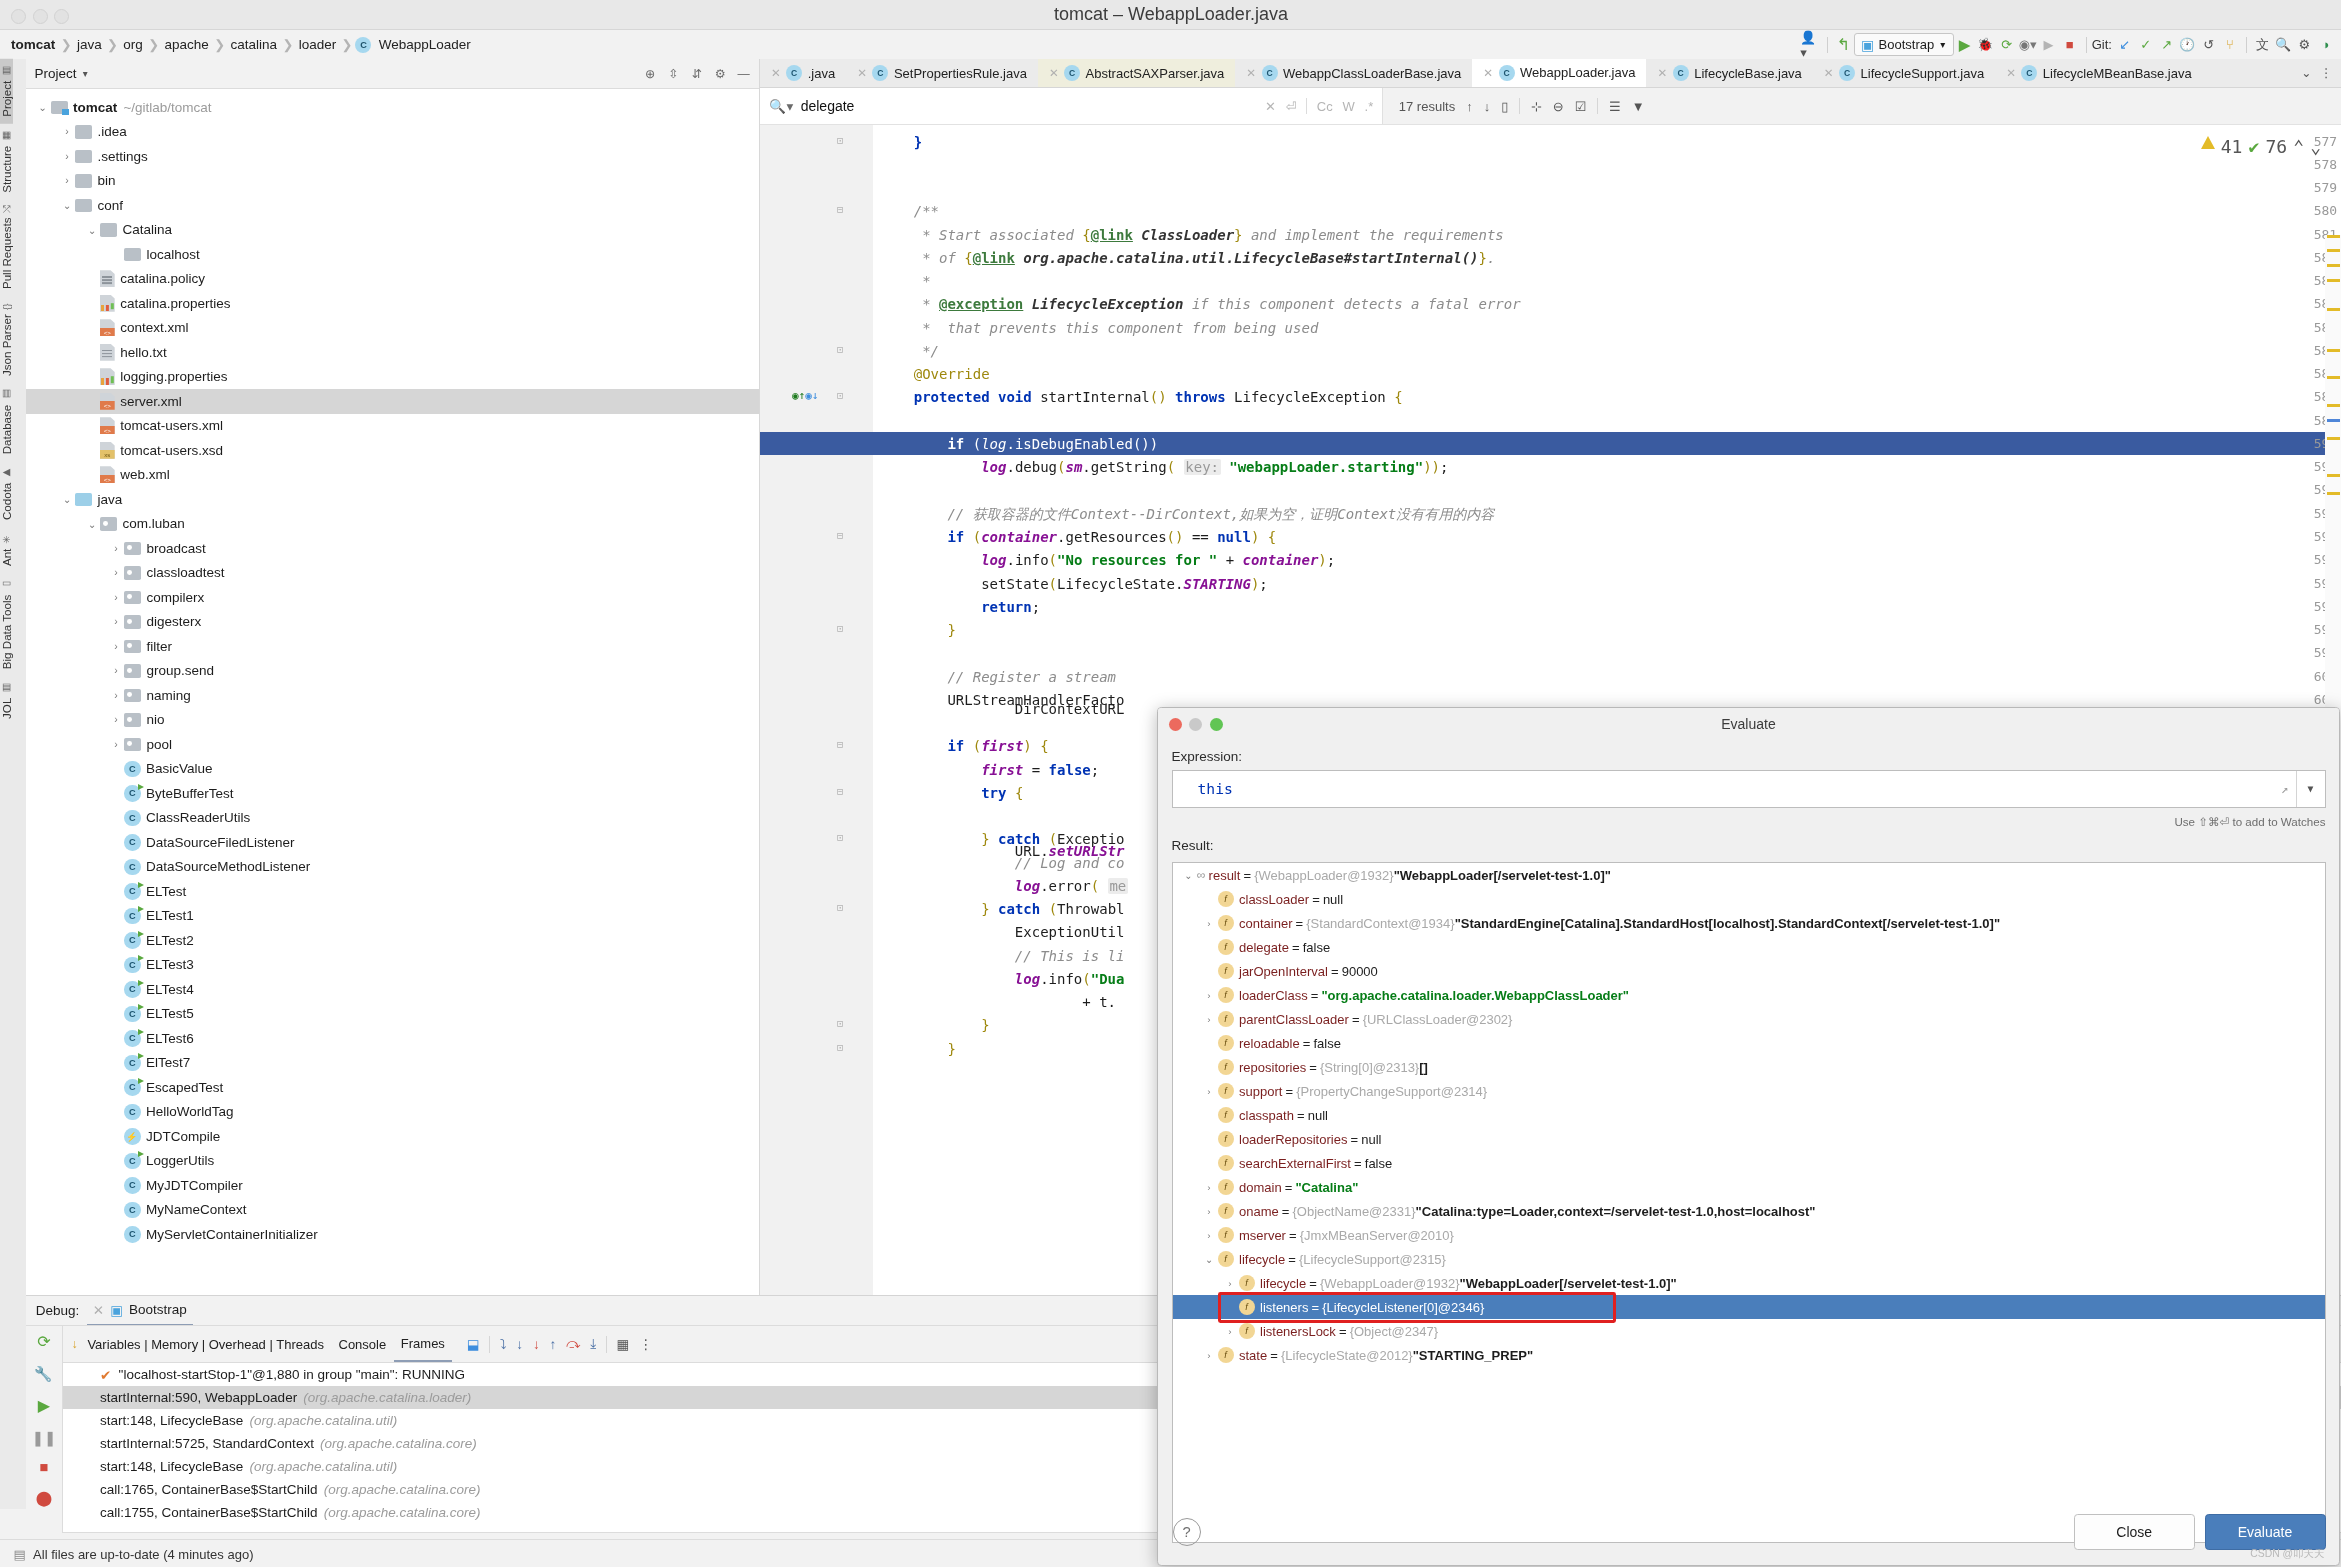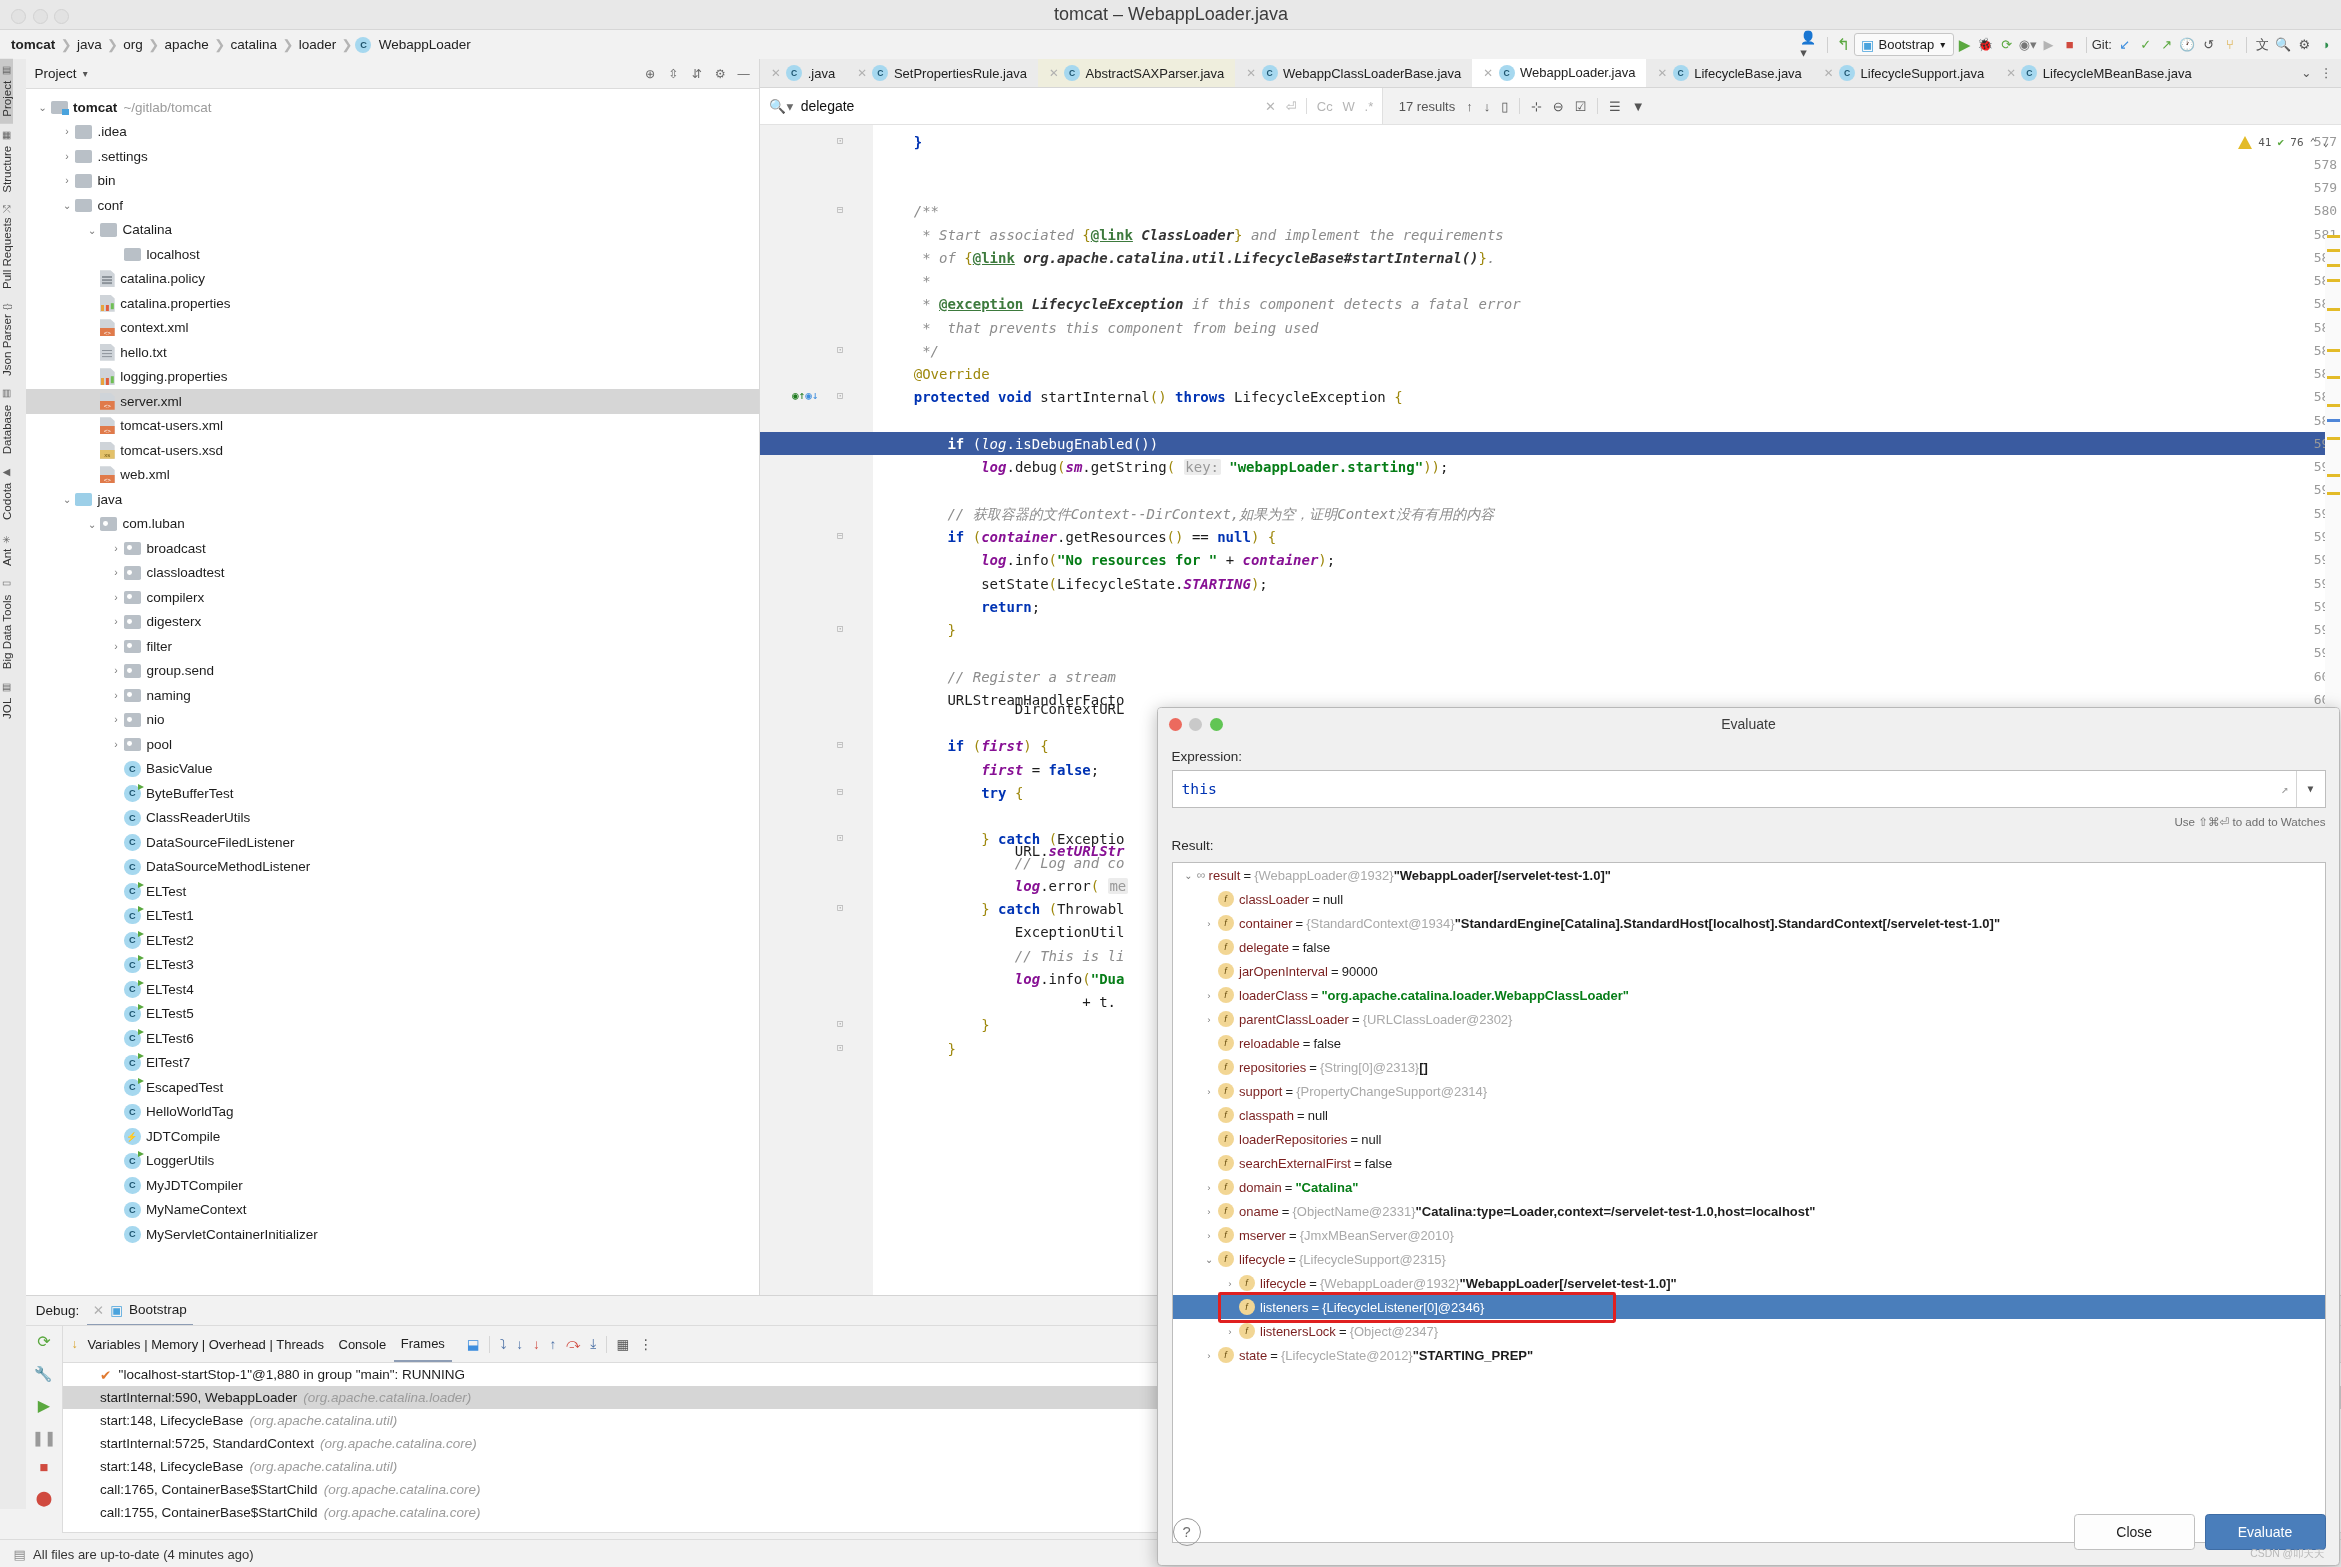--- a/index.html
+++ b/index.html
@@ -119,21 +119,21 @@
   .doc{color:#8c8c8c;font-style:italic;}
   .doctag{color:#3d7a3d;text-decoration:underline;font-weight:bold;}
   .docb{color:#333;font-weight:bold;font-style:italic;}
   .brace{color:#9e880d;}
   .white{color:#fff;}
   .param{background:#ececec;color:#999;border-radius:1.8px;padding:0 1.8px;}
   .fmark{position:absolute;left:77px;color:#b4b4b4;font-size:10.4px;}
   .rr{position:absolute;right:2.4px;width:12.2px;height:3.1px;}
   .errbar{position:absolute;top:110px;right:0;width:17px;height:1063px;background:#fafafa;}
 
-  .inspect{position:absolute;right:13px;top:11px;display:flex;align-items:flex-start;gap:6.1px;font-size:11px;color:#555;}
+  .inspect{position:absolute;right:21px;top:11px;display:flex;align-items:flex-start;gap:6.1px;font-size:18px;color:#555;}
   .warn-tri{width:0;height:0;border-left:7.3px solid transparent;border-right:7.3px solid transparent;border-bottom:13px solid #e3bb28;}
 
   
   .debugpanel{position:absolute;left:26px;top:1236px;width:2316px;height:269px;background:#f2f2f2;border-top:0.6px solid #d4d4d4;}
   .dbghead{height:29px;display:flex;align-items:center;padding-left:9.8px;gap:7.3px;font-size:13.5px;}
   .dbghead .tab{display:flex;align-items:center;gap:6.1px;padding:0 6.1px;height:28px;border-bottom:2.4px solid #8e9db5;}
   .dbgbody{position:absolute;left:0;top:29px;width:2316px;height:240px;background:#fff;border-top:0.6px solid #dcdcdc;display:flex;}
   .dbgstrip{width:36px;background:#f2f2f2;border-right:0.6px solid #dcdcdc;display:flex;flex-direction:column;align-items:center;padding-top:6.1px;gap:13.5px;}
   .dbgmain{flex:1;}
   .dbgtabs{height:36px;display:flex;align-items:center;gap:0;padding-left:8.6px;background:#f2f2f2;border-bottom:0.6px solid #dcdcdc;}
@@ -156,21 +156,21 @@
   
   .dlg{position:absolute;left:1157px;top:707px;width:1181px;height:857px;background:#f0f0f0;
        border:0.6px solid #b8b8b8;border-radius:4.3px;box-shadow:0 3.7px 17px rgba(0,0,0,.28);overflow:hidden;}
   .dlghead{height:32px;display:flex;align-items:center;justify-content:center;position:relative;background:#f0f0f0;}
   .dlghead .tt{font-size:14px;color:#3c3c3c;}
   .dlgtraffic{position:absolute;left:11px;top:9.8px;display:flex;gap:7.3px;}
   .dlgtraffic i{width:13px;height:13px;border-radius:50%;display:block;}
   .dlgtraffic .r{background:#ec6a5e;}.dlgtraffic .y{background:#c9c9c9;}.dlgtraffic .g{background:#61c554;}
   .dlglabel{font-size:13.5px;color:#2b2b2b;padding:8.6px 0 6.1px 13.5px;}
   .exprbox{margin:0 13.5px;height:36px;background:#fff;border:0.6px solid #bdbdbd;display:flex;align-items:center;
-           padding:0 9px;font-family:"DejaVu Sans Mono",monospace;font-size:14.7px;color:#0033b3;position:relative;}
+           padding:0 25px;font-family:"DejaVu Sans Mono",monospace;font-size:14.7px;color:#0033b3;position:relative;}
   .exprbox .expand{position:absolute;right:36px;color:#9a9a9a;font-size:12.2px;}
   .exprbox .drop{position:absolute;right:0;top:0;width:28px;height:36px;display:flex;align-items:center;justify-content:center;
                  border-left:0.6px solid #d4d4d4;color:#555;font-size:9.8px;}
   .hintline{text-align:right;padding:7.3px 13.5px 0 0;font-size:11.6px;color:#6e6e6e;}
   .resultbox{margin:3.7px 13.5px 0 13.5px;height:679px;background:#fff;border:0.6px solid #bdbdbd;overflow:hidden;position:relative;}
   .tr{height:24px;display:flex;align-items:center;white-space:nowrap;font-size:13px;padding-left:7.3px;}
   .tr.sel{background:#4a7ebb;color:#fff;}
   .tarrow{width:17px;text-align:center;color:#7a7a7a;font-size:9.8px;flex:0 0 17px;}
   .tarrow.none{color:transparent;}
   .fico{width:16px;height:16px;border-radius:50%;background:#f2d694;color:#6b5010;font-size:9.2px;font-style:italic;

